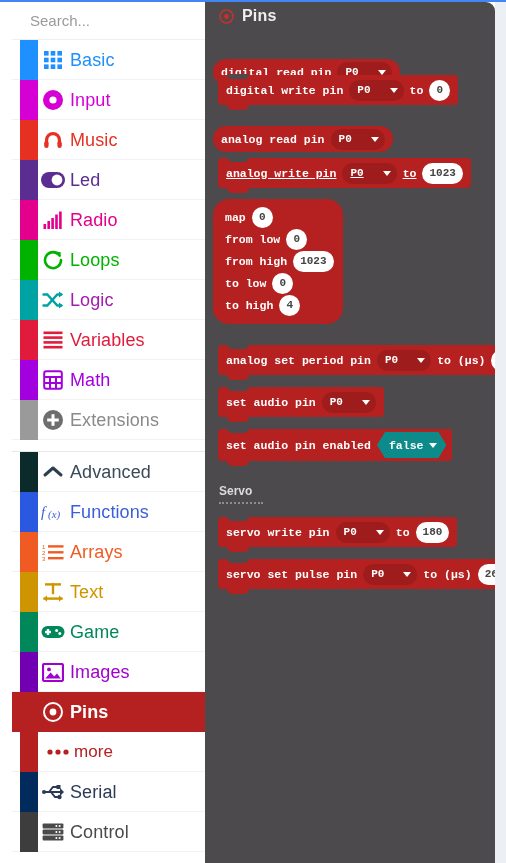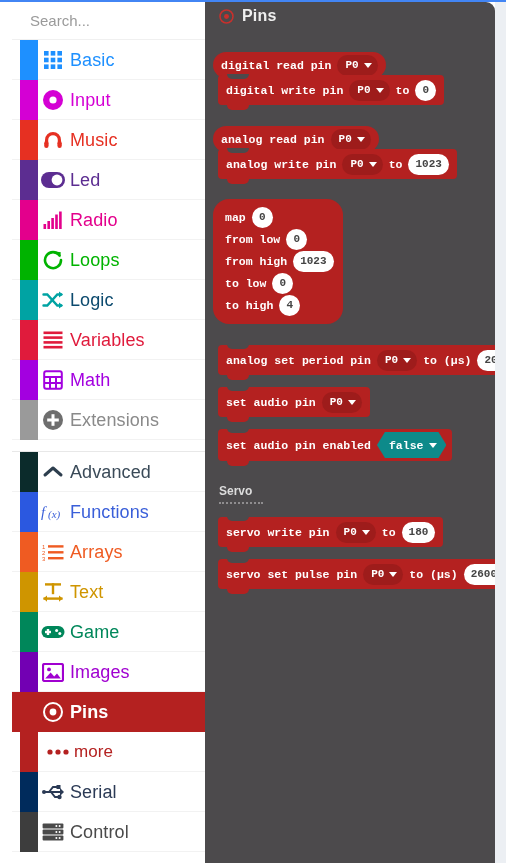--- a/index.html
+++ b/index.html
@@ -114,21 +114,21 @@
   .lbl { color:#ffffff; }
   .numfield {
     background:#ffffff; color:#444; border-radius:11px;
     height:21px; min-width:21px; padding:0 7px;
     display:inline-flex; align-items:center; justify-content:center;
     font-family:"Liberation Mono", monospace; font-size:11px; font-weight:bold;
   }
   .dropdown {
     background:#9e1c1b; color:#fff; border-radius:11px;
     height:21px; padding:0 6px 0 8px;
-    display:inline-flex; align-items:center; gap:5px;
+    display:inline-flex; align-items:center; gap:19px;
     font-family:"Liberation Mono", monospace; font-size:11px; font-weight:bold;
   }
   .caret {
     width:0;height:0;border-left:4px solid transparent;border-right:4px solid transparent;
     border-top:5px solid #ffffff;
   }
   .booldd {
     background:#0d8a8a; color:#ffffff;
     height:26px; padding:0 9px 0 12px;
     display:inline-flex; align-items:center; gap:6px;
@@ -249,21 +249,21 @@
       <div class="cat">
         <span class="strip" style="background:#00a3a3"></span>
         <span class="cicon">
           <svg width="22" height="20" viewBox="0 0 22 20" fill="none" stroke="#00a3a3" stroke-width="2.4" stroke-linecap="round">
             <path d="M1.5 4.5h3.8l10 11h4"></path>
               <path d="M1.5 15.5h3.8l10-11h4"></path>
             <path d="M17 1.5 L21 4.5 L17 7.5Z" fill="#00a3a3" stroke="none"></path>
             <path d="M17 12.5 L21 15.5 L17 18.5Z" fill="#00a3a3" stroke="none"></path>
           </svg>
         </span>
-        <span class="clabel" style="color:#0c4a6e">Logic</span>
+        <span class="clabel" style="color:#a21caf">Logic</span>
       </div>
 
       <div class="cat">
         <span class="strip" style="background:#e01b3c"></span>
         <span class="cicon">
           <svg width="20" height="18" viewBox="0 0 20 18" fill="#e01b3c">
             <rect x="0.5" y="0.5" width="19" height="2.6"></rect>
               <rect x="0.5" y="5.3" width="19" height="2.6"></rect>
             <rect x="0.5" y="10.1" width="19" height="2.6"></rect>
               <rect x="0.5" y="14.9" width="19" height="2.6"></rect>
@@ -443,21 +443,21 @@
         <svg width="17" height="17" viewBox="0 0 22 22" fill="none" stroke="#c8302c" stroke-width="2">
           <circle cx="11" cy="11" r="8.4"></circle>
             <circle cx="11" cy="11" r="3.2" fill="#c8302c" stroke="none"></circle>
         </svg>
       </span>
       <span class="htitle">Pins</span>
     </div>
 
     <div class="blocks">
 
-      <div class="blk reporter" style="left:8px; top:50px;justify-content:space-between;">
+      <div class="blk reporter" style="left:8px; top:57px;justify-content:space-between;">
         <span class="lbl">digital read pin</span>
         <span class="dropdown">
           <span>P0</span>
           <span class="caret"></span>
         </span>
       </div>
 
       <div class="blk stmt" style="left:13px; top:73px;">
         <span class="lbl">digital write pin</span>
         <span class="dropdown">
@@ -469,21 +469,21 @@
       </div>
 
       <div class="blk reporter" style="left:8px; top:124px;">
         <span class="lbl">analog read pin</span>
         <span class="dropdown">
           <span>P0</span>
           <span class="caret"></span>
         </span>
       </div>
 
-      <div class="blk stmt" style="left:13px; top:147px;">
+      <div class="blk stmt" style="left:13px; top:156px;text-decoration:underline;">
         <span class="lbl">analog write pin</span>
         <span class="dropdown">
           <span>P0</span>
           <span class="caret"></span>
         </span>
         <span class="lbl">to</span>
         <span class="numfield">1023</span>
       </div>
 
       <div class="blk bigrep" style="left:8px; top:197px; width:130px;">

